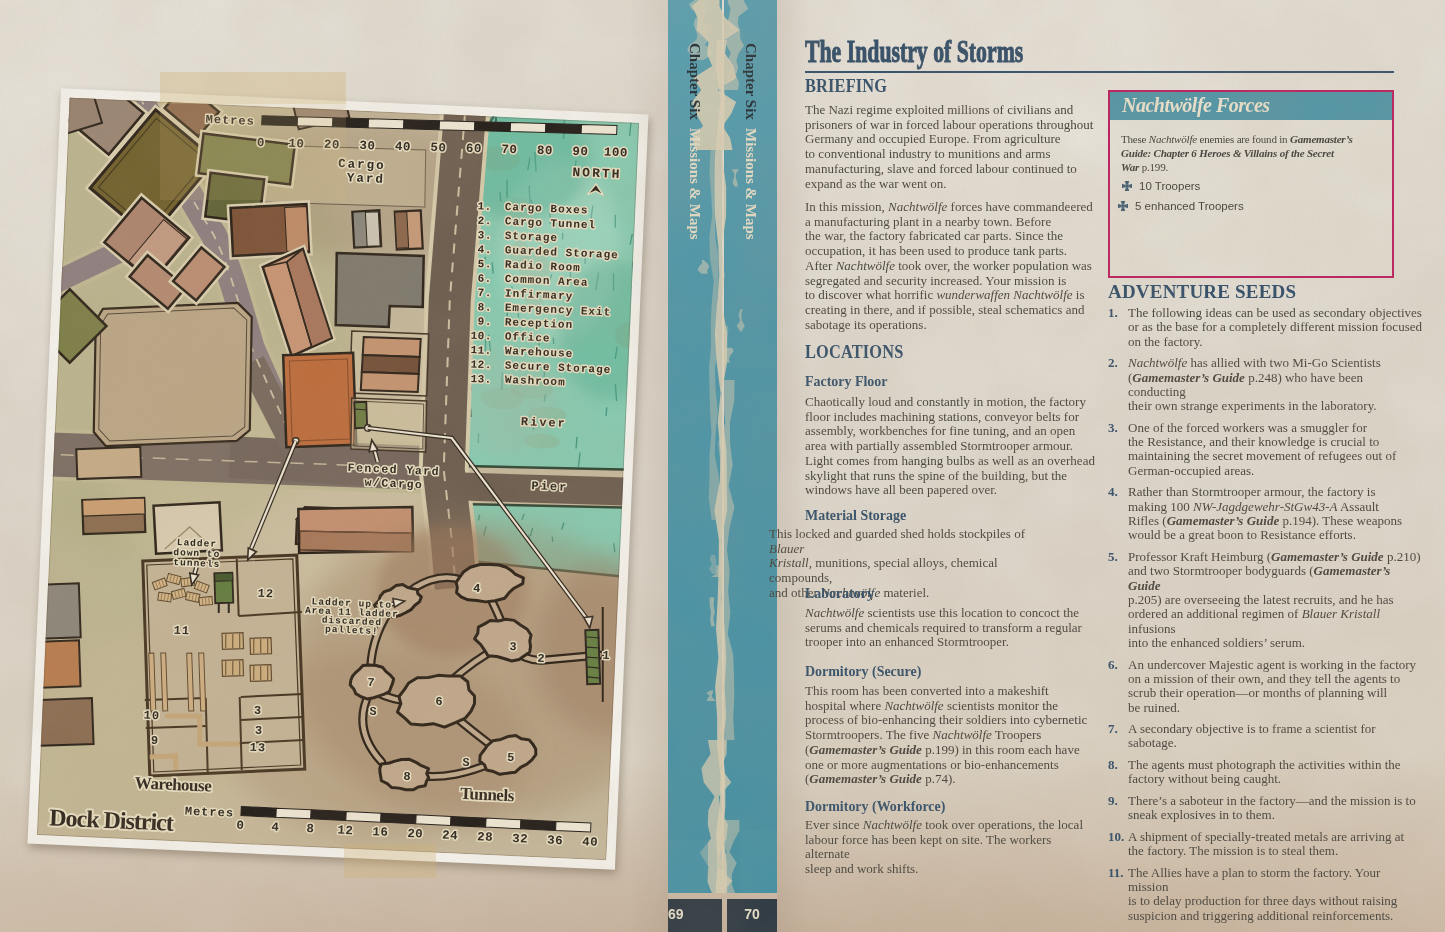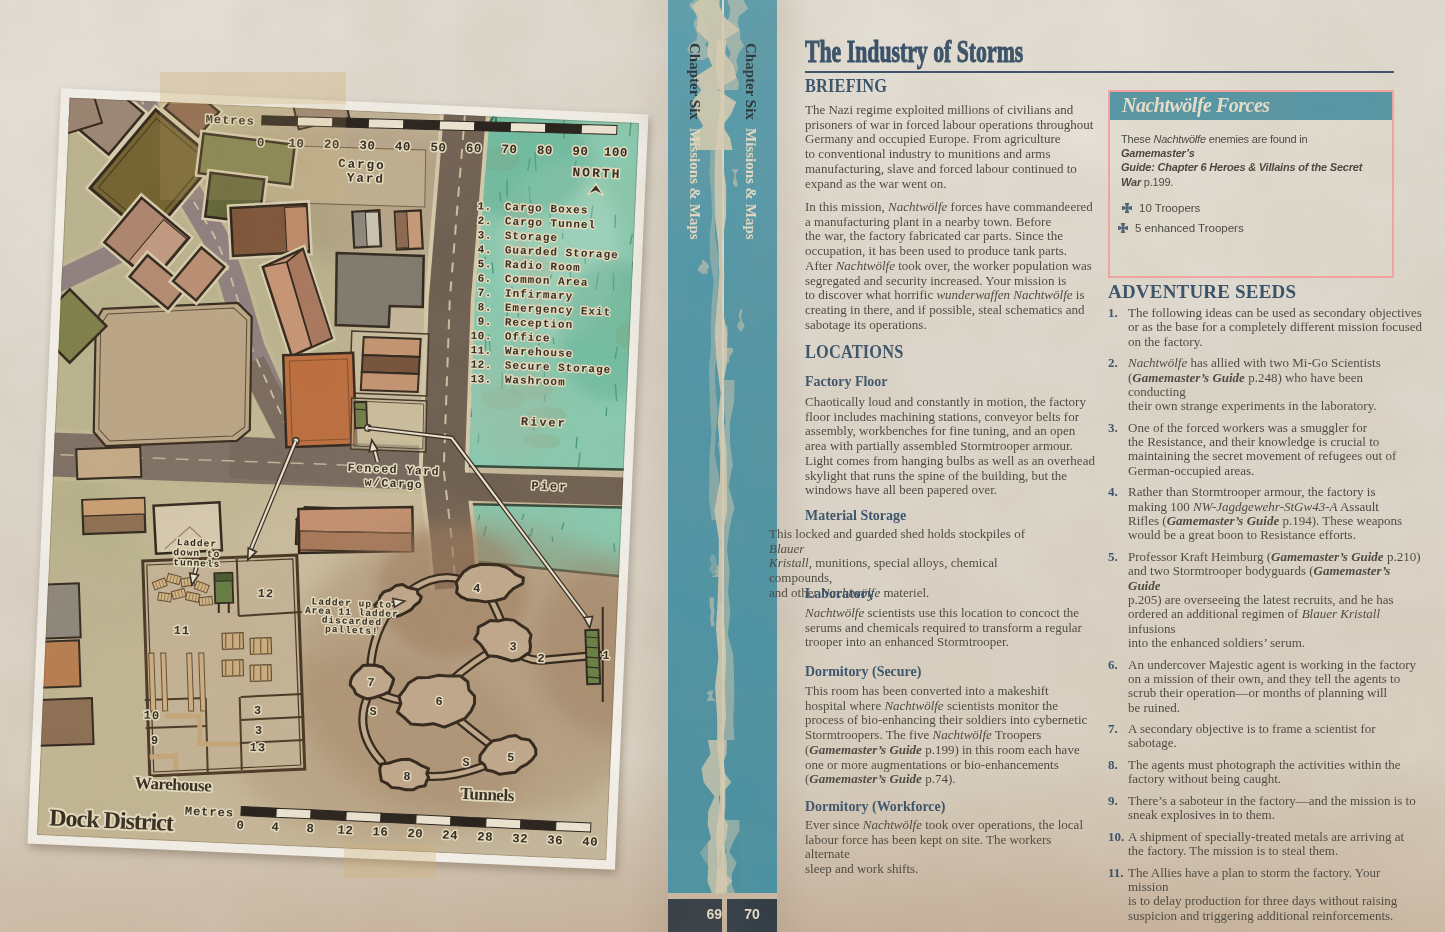--- a/index.html
+++ b/index.html
@@ -432,21 +432,21 @@
 <div class="abs" style="left:740px;top:830px;width:37px;height:63px;background:rgba(68,147,168,0.5)"></div>
 
 <div class="sp-txt" style="left:686px;top:43px;color:#1e2b33">Chapter Six</div>
 
 <div class="sp-txt" style="left:686px;top:128px;color:#e9e1cb">Missions &amp; Maps</div>
 
 <div class="sp-txt" style="left:742px;top:43px;color:#1e2b33">Chapter Six</div>
 
 <div class="sp-txt" style="left:742px;top:128px;color:#e9e1cb">Missions &amp; Maps</div>
 
-<div class="abs" style="left:668px;top:899px;width:54px;height:33px;background:#273440;color:#e9e2cd;font-family:'Liberation Sans',sans-serif;font-weight:bold;font-size:14px;text-align:right;padding-top:7px">69</div>
+<div class="abs" style="left:668px;top:899px;width:54px;height:33px;background:#273440;color:#e9e2cd;font-family:'Liberation Sans',sans-serif;font-weight:bold;font-size:14px;text-align:left;padding-top:7px">69</div>
 
 <div class="abs" style="left:727px;top:899px;width:50px;height:33px;background:#273440;color:#e9e2cd;font-family:'Liberation Sans',sans-serif;font-weight:bold;font-size:14px;text-align:center;padding-top:7px">70</div>
 
 <div class="abs" style="left:805px;top:35px;font-size:32px;line-height:32px;font-weight:bold;color:#2c4a67;-webkit-text-stroke:1px #2c4a67;transform:scaleX(0.68);transform-origin:left;white-space:nowrap">The Industry of Storms</div>
 
 <div class="abs" style="left:805px;top:71px;width:589px;height:2px;background:#2d4c69"></div>
 
 <div class="hdr" style="left:805px;top:75px">BRIEFING</div>
 
 <div class="body-col" style="left:805px;top:103px;width:290px">The Nazi regime exploited millions of civilians and<br>prisoners of war in forced labour operations throughout<br>Germany and occupied Europe. From agriculture<br>to conventional industry to munitions and arms<br>manufacturing, slave and forced labour continued to<br>expand as the war went on.</div>
@@ -468,27 +468,27 @@
 <div class="body-col" style="left:805px;top:606px;width:290px"><i>Nachtwölfe</i> scientists use this location to concoct the<br>serums and chemicals required to transform a regular<br>trooper into an enhanced Stormtrooper.</div>
 
 <h3 class="sub" style="left:805px;top:662px">Dormitory (Secure)</h3>
 
 <div class="body-col" style="left:805px;top:684px;width:290px">This room has been converted into a makeshift<br>hospital where <i>Nachtwölfe</i> scientists monitor the<br>process of bio-enhancing their soldiers into cybernetic<br>Stormtroopers. The five <i>Nachtwölfe</i> Troopers<br>(<b><i>Gamemaster’s Guide</i></b> p.199) in this room each have<br>one or more augmentations or bio-enhancements<br>(<b><i>Gamemaster’s Guide</i></b> p.74).</div>
 
 <h3 class="sub" style="left:805px;top:797px">Dormitory (Workforce)</h3>
 
 <div class="body-col" style="left:805px;top:818px;width:290px">Ever since <i>Nachtwölfe</i> took over operations, the local<br>labour force has been kept on site. The workers alternate<br>sleep and work shifts.</div>
 
-<div class="abs" style="left:1108px;top:90px;width:286px;height:188px;border:2px solid #fca5a5;background:rgba(233,227,214,0.3)">
+<div class="abs" style="left:1108px;top:90px;width:286px;height:188px;border:2px solid #be185d;background:rgba(233,227,214,0.3)">
 
   <div style="height:28px;background:#4d96a9;color:#efe7d2;font-weight:bold;font-size:20px;line-height:26px;padding-left:12px;letter-spacing:-0.5px"><i>Nachtwölfe Forces</i></div>
 
-  <div style="font-family:Liberation Sans, sans-serif;font-size:11px;letter-spacing:-0.2px;line-height:14.2px;color:#3c3c38;padding:12px 12px 0 11px">These <i>Nachtwölfe</i> enemies are found in <b><i>Gamemaster’s</i></b><br><b><i>Guide: Chapter 6 Heroes &amp; Villains of the Secret</i></b><br><b><i>War</i></b> p.199.</div>
-
-  <div style="font-family:'Liberation Sans',sans-serif;font-size:11.5px;color:#3c3c38;margin-top:13px">
+  <div style="font-family:Liberation Serif, serif;font-size:11px;letter-spacing:-0.2px;line-height:14.2px;color:#3c3c38;padding:12px 12px 0 11px">These <i>Nachtwölfe</i> enemies are found in <b><i>Gamemaster’s</i></b><br><b><i>Guide: Chapter 6 Heroes &amp; Villains of the Secret</i></b><br><b><i>War</i></b> p.199.</div>
+
+  <div style="font-family:'Liberation Sans',sans-serif;font-size:11.5px;color:#3c3c38;margin-top:5px">
     <div style="padding-left:12px;height:20.5px"><svg width="10" height="10" viewBox="0 0 9 9" style="margin-right:7px;vertical-align:-1px">
           <g fill="#3a5a72">
             <polygon points="2.4,0 6.6,0 5.4,3.1 3.6,3.1"></polygon>
             <polygon points="2.4,9 6.6,9 5.4,5.9 3.6,5.9"></polygon>
             <polygon points="0,2.4 0,6.6 3.1,5.4 3.1,3.6"></polygon>
             <polygon points="9,2.4 9,6.6 5.9,5.4 5.9,3.6"></polygon>
             <rect x="3" y="3" width="3" height="3"></rect>
           </g>
         </svg>10 Troopers</div>
     <div style="padding-left:8px;height:20.5px"><svg width="10" height="10" viewBox="0 0 9 9" style="margin-right:7px;vertical-align:-1px">

